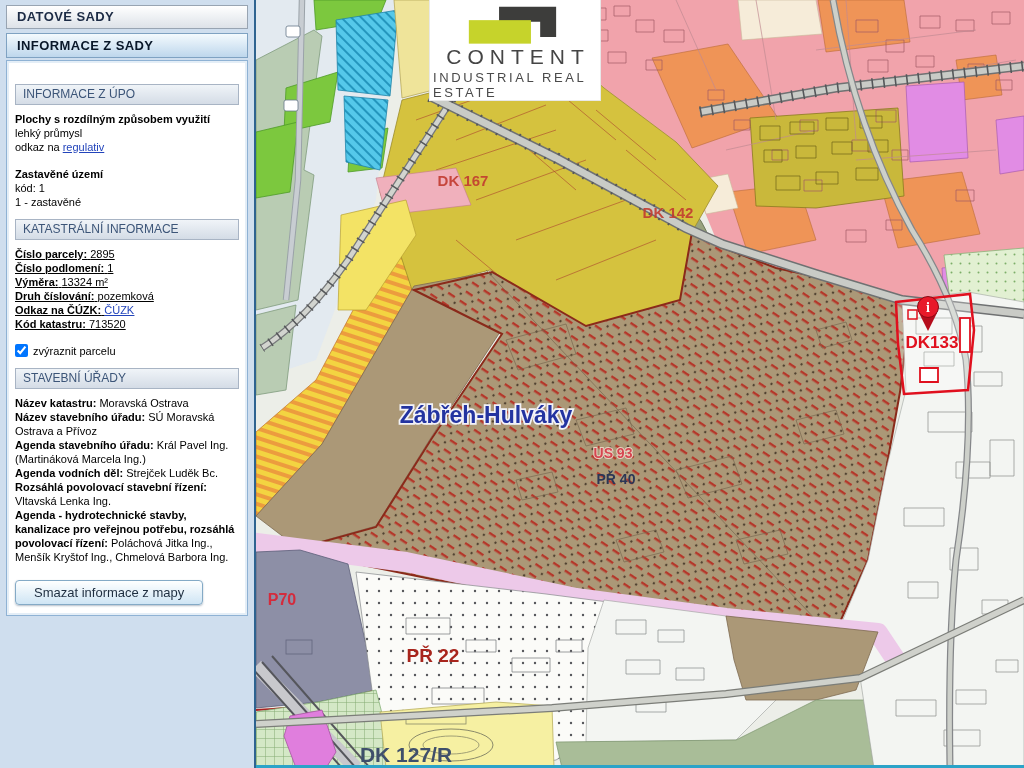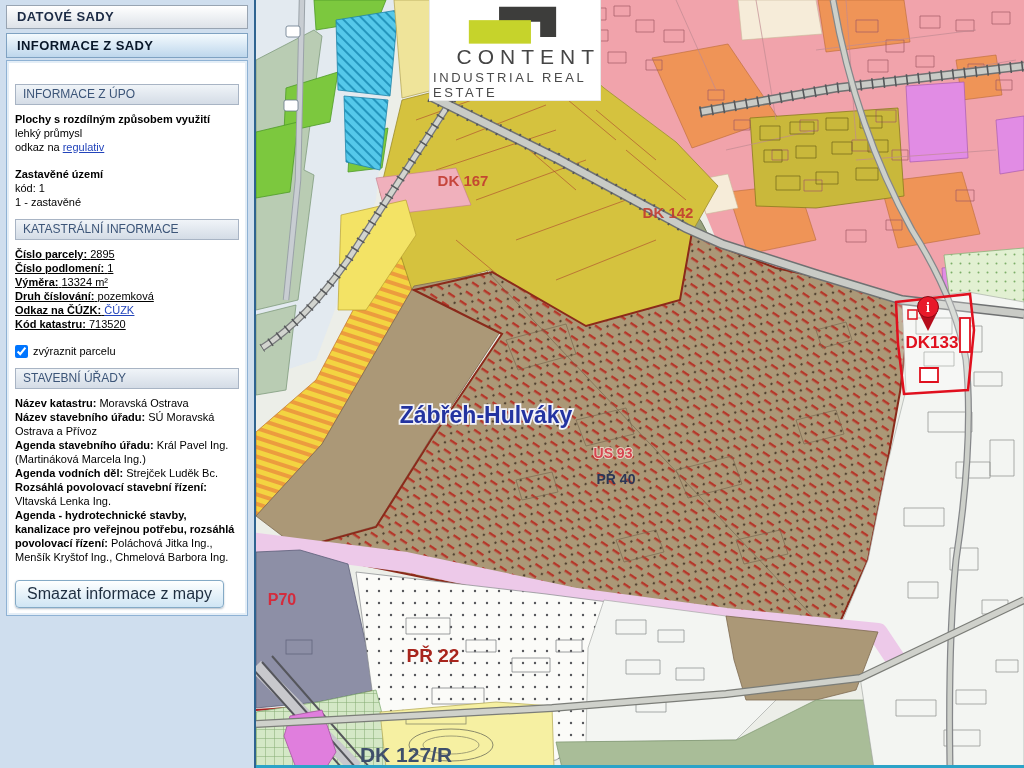--- a/index.html
+++ b/index.html
@@ -17,31 +17,31 @@
   .panel{background:#fff;border:1px solid #8fb2d4;box-shadow:inset 0 0 0 2px #e4eef7;
     padding:7px 8px;height:556px;box-sizing:border-box;margin-top:2px;overflow:hidden;}
   .sec{background:linear-gradient(#f0f4f8,#d4dce6);border:1px solid #a8b4c4;color:#3c5578;
     font-size:12px;line-height:19px;padding:0 7px;margin:10px 0 7px;}
   .sec:first-child{margin-top:16px;}
   .txt{font-size:11px;line-height:14px;color:#000;}
   .txt .row{margin:0;text-decoration:underline;}
   .b{font-weight:bold;}
   .gap{height:13px;}
   .txt a{color:#2244bb;text-decoration:underline;cursor:pointer;}
-  .cb{display:flex;align-items:center;gap:5px;margin:13px 0 4px;font-size:11px;}
+  .cb{display:flex;gap:5px;margin:13px 0 4px;font-size:11px;}
   .cb input{width:13px;height:13px;margin:0;}
   .clear-btn{margin-top:16px;background:linear-gradient(#feffff,#cfe5f4);
-    border:1px solid #84aac6;border-radius:4px;padding:4px 11px;font-size:16px;color:#1e2e40;
+    border:1px solid #84aac6;border-radius:4px;padding:4px 18px;font-size:13px;color:#1e2e40;
     box-shadow:0 1px 2px rgba(40,70,100,.35);cursor:pointer;font-family:"Liberation Sans",sans-serif;}
 
   
   .map-wrap{position:relative;width:768px;height:768px;background:#eceee8;}
   .ml{font-weight:bold;font-family:"Liberation Sans",sans-serif;}
   .logo-card{position:absolute;left:174px;top:0;width:170px;height:100px;background:#fff;
-    display:flex;flex-direction:column;align-items:flex-end;box-shadow:0 0 0 1px #e8e8e8;}
+    display:flex;flex-direction:column;align-items:center;box-shadow:0 0 0 1px #e8e8e8;}
   .logo-title{font-size:21px;letter-spacing:6px;color:#454545;font-weight:500;line-height:20px;margin-left:6px;}
   .logo-sub{font-size:13px;letter-spacing:2.6px;color:#4a4a4a;margin-top:3px;margin-left:3px;}
 </style>
 </head>
 <body>
 
 <div class="app">
 
   <aside class="sidebar">
     <div class="bar bar-top">

